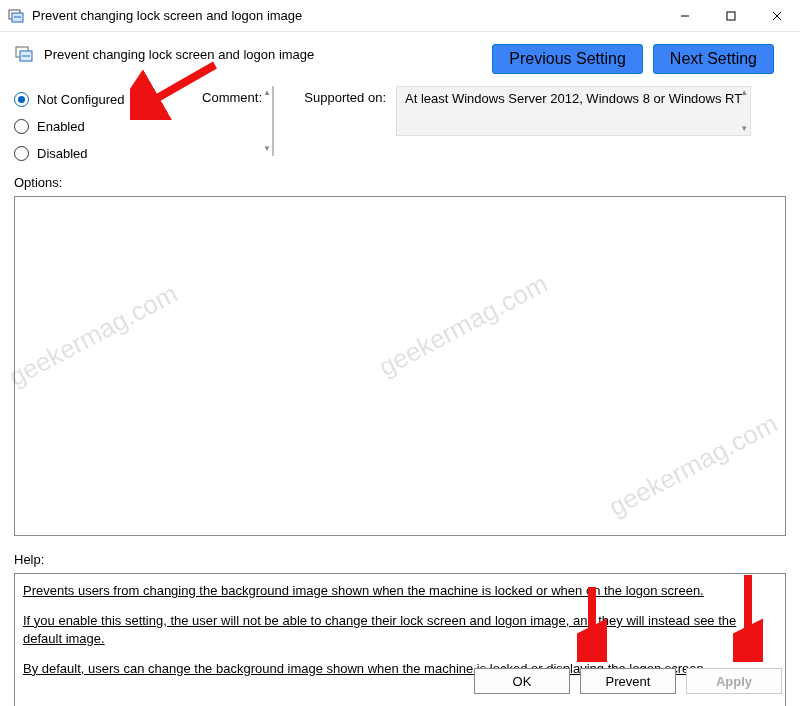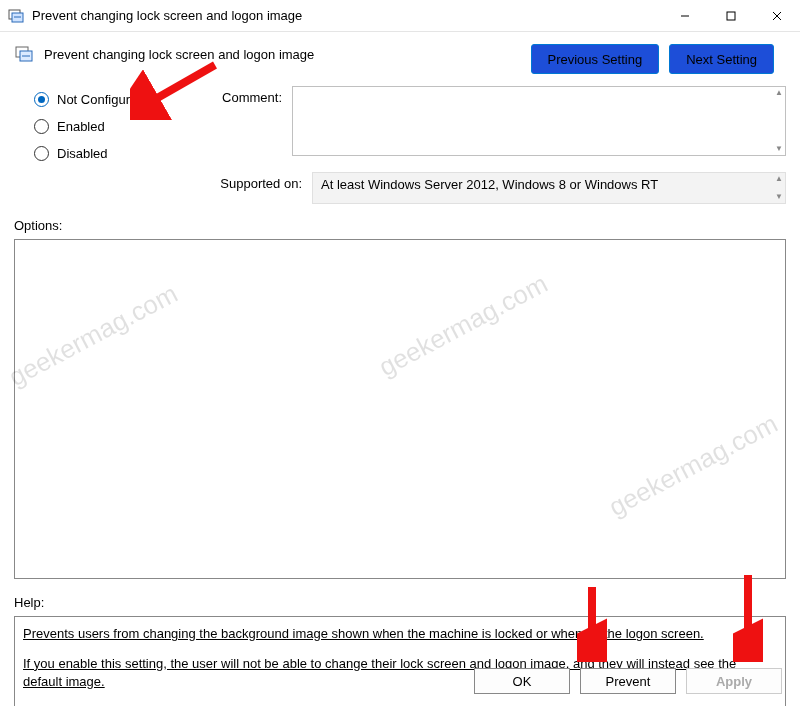--- a/index.html
+++ b/index.html
@@ -13,35 +13,35 @@
   .title-text { font-size:13px; }
   .win-controls { display:flex; height:100%; }
   .win-btn { width:46px; height:32px; display:flex; align-items:center; justify-content:center; }
 
   
   .header { padding:12px 14px 6px 14px; display:flex; align-items:flex-start; justify-content:space-between; }
   .header-left { display:flex; align-items:center; gap:10px; }
   .policy-icon { width:20px; height:20px; }
   .policy-title { font-size:13px; }
   .nav-buttons { display:flex; gap:10px; margin-right:12px; }
-  .nav-btn { border:1px solid #0078d4; background:#1d4ed8; color:#000; font-size:13px; height:30px; padding:0 16px; border-radius:3px; cursor:pointer; }
-
-  
-  .config { display:grid; grid-template-columns:160px 1fr; gap:12px 12px; padding:6px 14px 10px 14px;margin-left:20px; }
+  .nav-btn { border:1px solid #0078d4; background:#3b82f6; color:#000; font-size:16px; height:30px; padding:0 16px; border-radius:3px; cursor:pointer; }
+
+  
+  .config { display:grid; grid-template-columns:160px 1fr; gap:12px 12px; padding:6px 14px 10px 14px; }
   .radios { display:flex; flex-direction:column; gap:12px; margin-top:6px; }
   .radio-row { display:flex; align-items:center; gap:8px; font-size:13px; cursor:pointer; }
   .radio-outer { width:15px; height:15px; border:1px solid #333; border-radius:50%; display:flex; align-items:center; justify-content:center; }
   .radio-outer.selected { border-color:#0067c0; }
   .radio-inner { width:7px; height:7px; border-radius:50%; background:#0067c0; display:none; }
   .radio-outer.selected .radio-inner { display:block; }
-  .field-col { display:flex; flex-direction:column; gap:16px; }
+  .field-col { display:flex; gap:16px; }
   .field-label { font-size:13px; text-align:right; padding-right:4px; margin-top:4px; width:80px; }
   .labeled { display:flex; align-items:flex-start; gap:6px; }
   .comment-box { flex:1; height:70px; border:1px solid #c0c0c0; background:#fff; position:relative; }
-  .supported-box { flex:1; height:32px; border:1px solid #e0e0e0; background:#f3f3f3; padding:4px 8px; font-size:13px; position:relative; }
+  .supported-box { flex:1; height:50px; border:1px solid #e0e0e0; background:#f3f3f3; padding:4px 8px; font-size:13px; position:relative; }
   .tiny-scroll { position:absolute; right:2px; display:flex; flex-direction:column; justify-content:space-between; height:calc(100% - 4px); top:2px; }
   .tiny-arrow { font-size:8px; color:#888; line-height:1; }
 
   
   .panels { display:grid; grid-template-columns:1fr; gap:16px; padding:4px 14px 0 14px; }
   .panel-label { font-size:13px; margin-bottom:6px; }
   .panel-box { border:1px solid #888; background:#fff; height:340px; padding:8px; font-size:13px; line-height:1.38; overflow:hidden; }
   .panel-box p { margin:0 0 12px 0;text-decoration:underline; }
 
   

